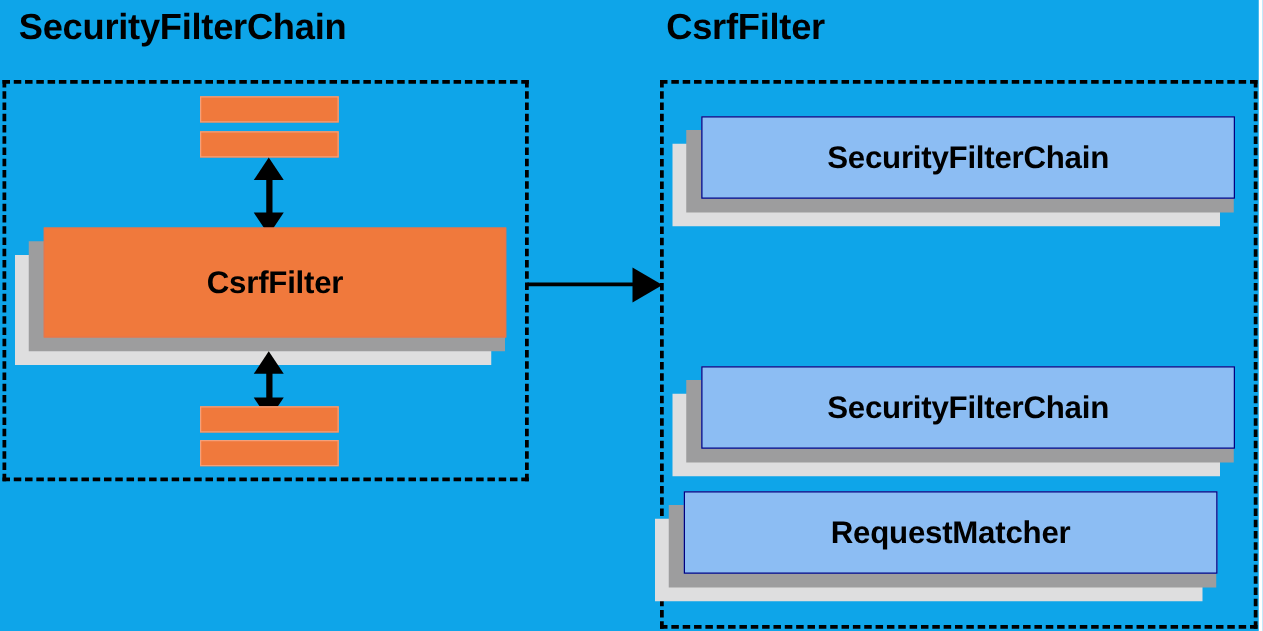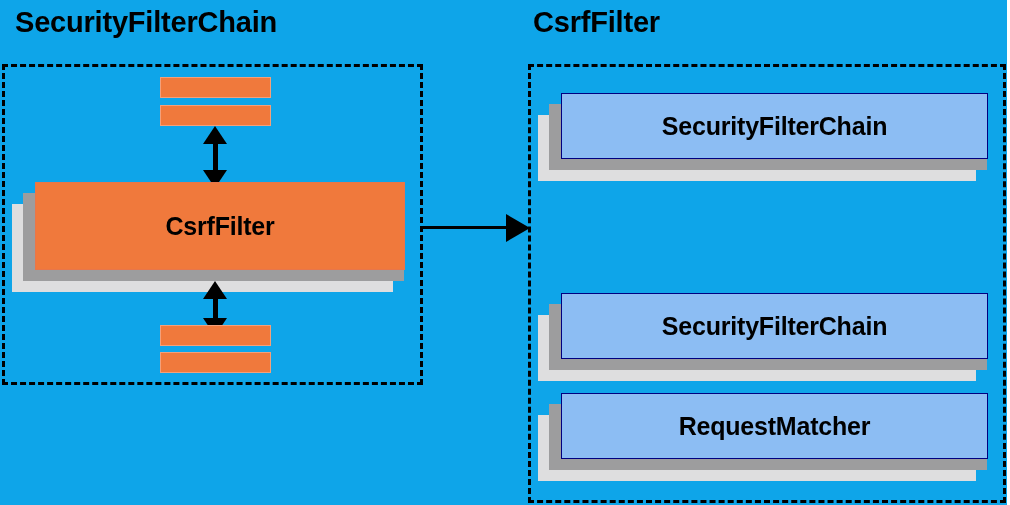--- a/index.html
+++ b/index.html
@@ -86,21 +86,21 @@
   .component.blue .face {
     background: #8cbdf3;
     border: 1px solid #000080;
   }
 
   
   #comp-csrffilter { left: 12px;  top: 182px; width: 393px; height: 110px; }
   #comp-repo       { left: 538px; top: 93px;  width: 450px; height: 88px; }
   #comp-handler    { left: 538px; top: 193px; width: 450px; height: 88px; }
   #comp-denied     { left: 538px; top: 293px; width: 450px; height: 88px; }
-  #comp-matcher    { left: 538px; top: 393px; width: 450px; height: 88px; }
+  #comp-matcher    { left: 524px; top: 393px; width: 450px; height: 88px; }
 
   
   .filter-bar {
     position: absolute;
     background: #f0793c;
     border: 1px solid #f4a07a;
     box-sizing: border-box;
     left: 160px;
     width: 111px;
     height: 21px;

